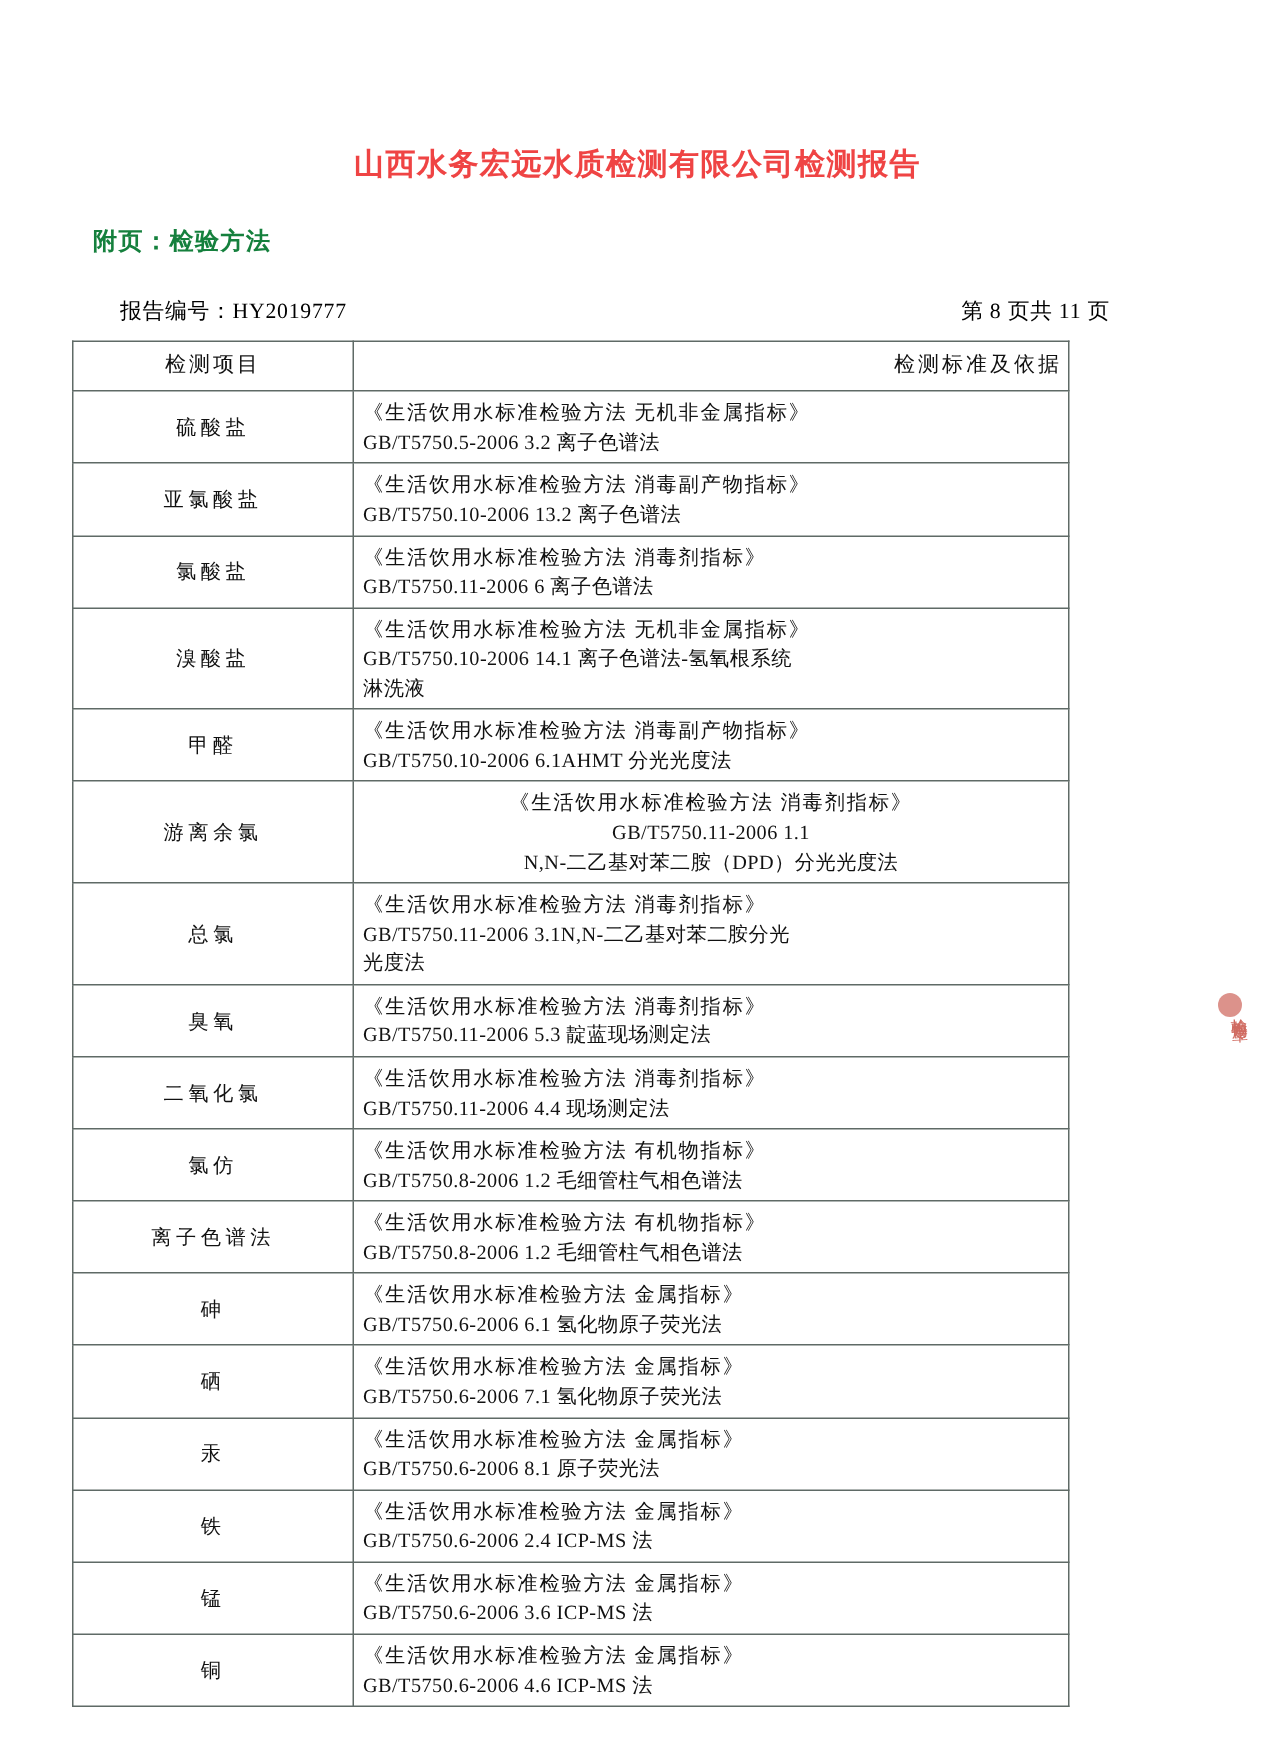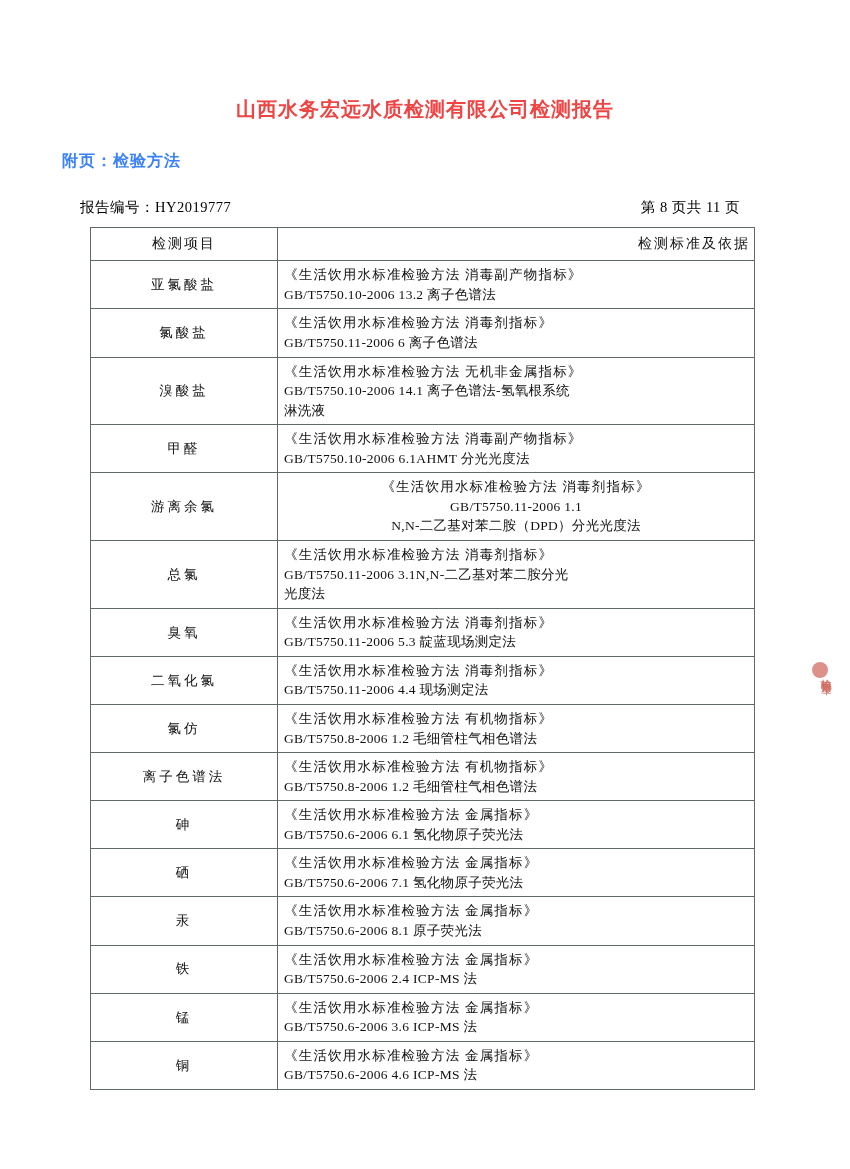--- a/index.html
+++ b/index.html
@@ -31,42 +31,42 @@
     margin-top: 96px;
     color: #ef4444;
   }
   .subtitle {
     font-family: "DejaVu Sans", "Liberation Sans", sans-serif;
     font-weight: bold;
     font-size: 16px;
     margin-top: 28px;
     margin-left: 62px;
     letter-spacing: 1px;
-    color: #3b82f6;
+    color: #15803d;
   }
   .meta-row {
     display: flex;
     justify-content: space-between;
     align-items: center;
     margin-top: 26px;
     margin-left: 80px;
     margin-right: 110px;
     font-size: 14.5px;
     font-family: "Liberation Serif", serif;
     color: #000;
   }
   .meta-left {
     letter-spacing: 0.5px;
   }
   .meta-right {
     letter-spacing: 0.5px;
   }
   table.report {
     border-collapse: collapse;
-    margin-left: 90px;
+    margin-left: 48px;
     margin-top: 10px;
     width: 646px;
     table-layout: fixed;
   }
   table.report td, table.report th {
     border: 1px solid #5f6a66;
     padding: 4px 6px;
     vertical-align: middle;
     font-size: 13.5px;
     line-height: 1.45;
@@ -151,20 +151,27 @@
 
   <table class="report">
     <thead>
       <tr>
         <th class="col-item">检测项目</th>
         <th class="col-std" style="text-align:right">检测标准及依据</th>
       </tr>
     </thead>
     <tbody id="table-body">
         <tr>
+          <td class="col-item">硫酸盐</td>
+          <td class="col-std">
+            <span class="std-line1">《生活饮用水标准检验方法  无机非金属指标》</span>
+            <span class="std-line2">GB/T5750.5-2006  3.2 离子色谱法</span>
+          </td>
+        </tr>
+        <tr>
           <td class="col-item">亚氯酸盐</td>
           <td class="col-std">
             <span class="std-line1">《生活饮用水标准检验方法  消毒副产物指标》</span>
             <span class="std-line2">GB/T5750.10-2006  13.2 离子色谱法</span>
           </td>
         </tr>
         <tr>
           <td class="col-item">氯酸盐</td>
           <td class="col-std">
             <span class="std-line1">《生活饮用水标准检验方法  消毒剂指标》</span>

